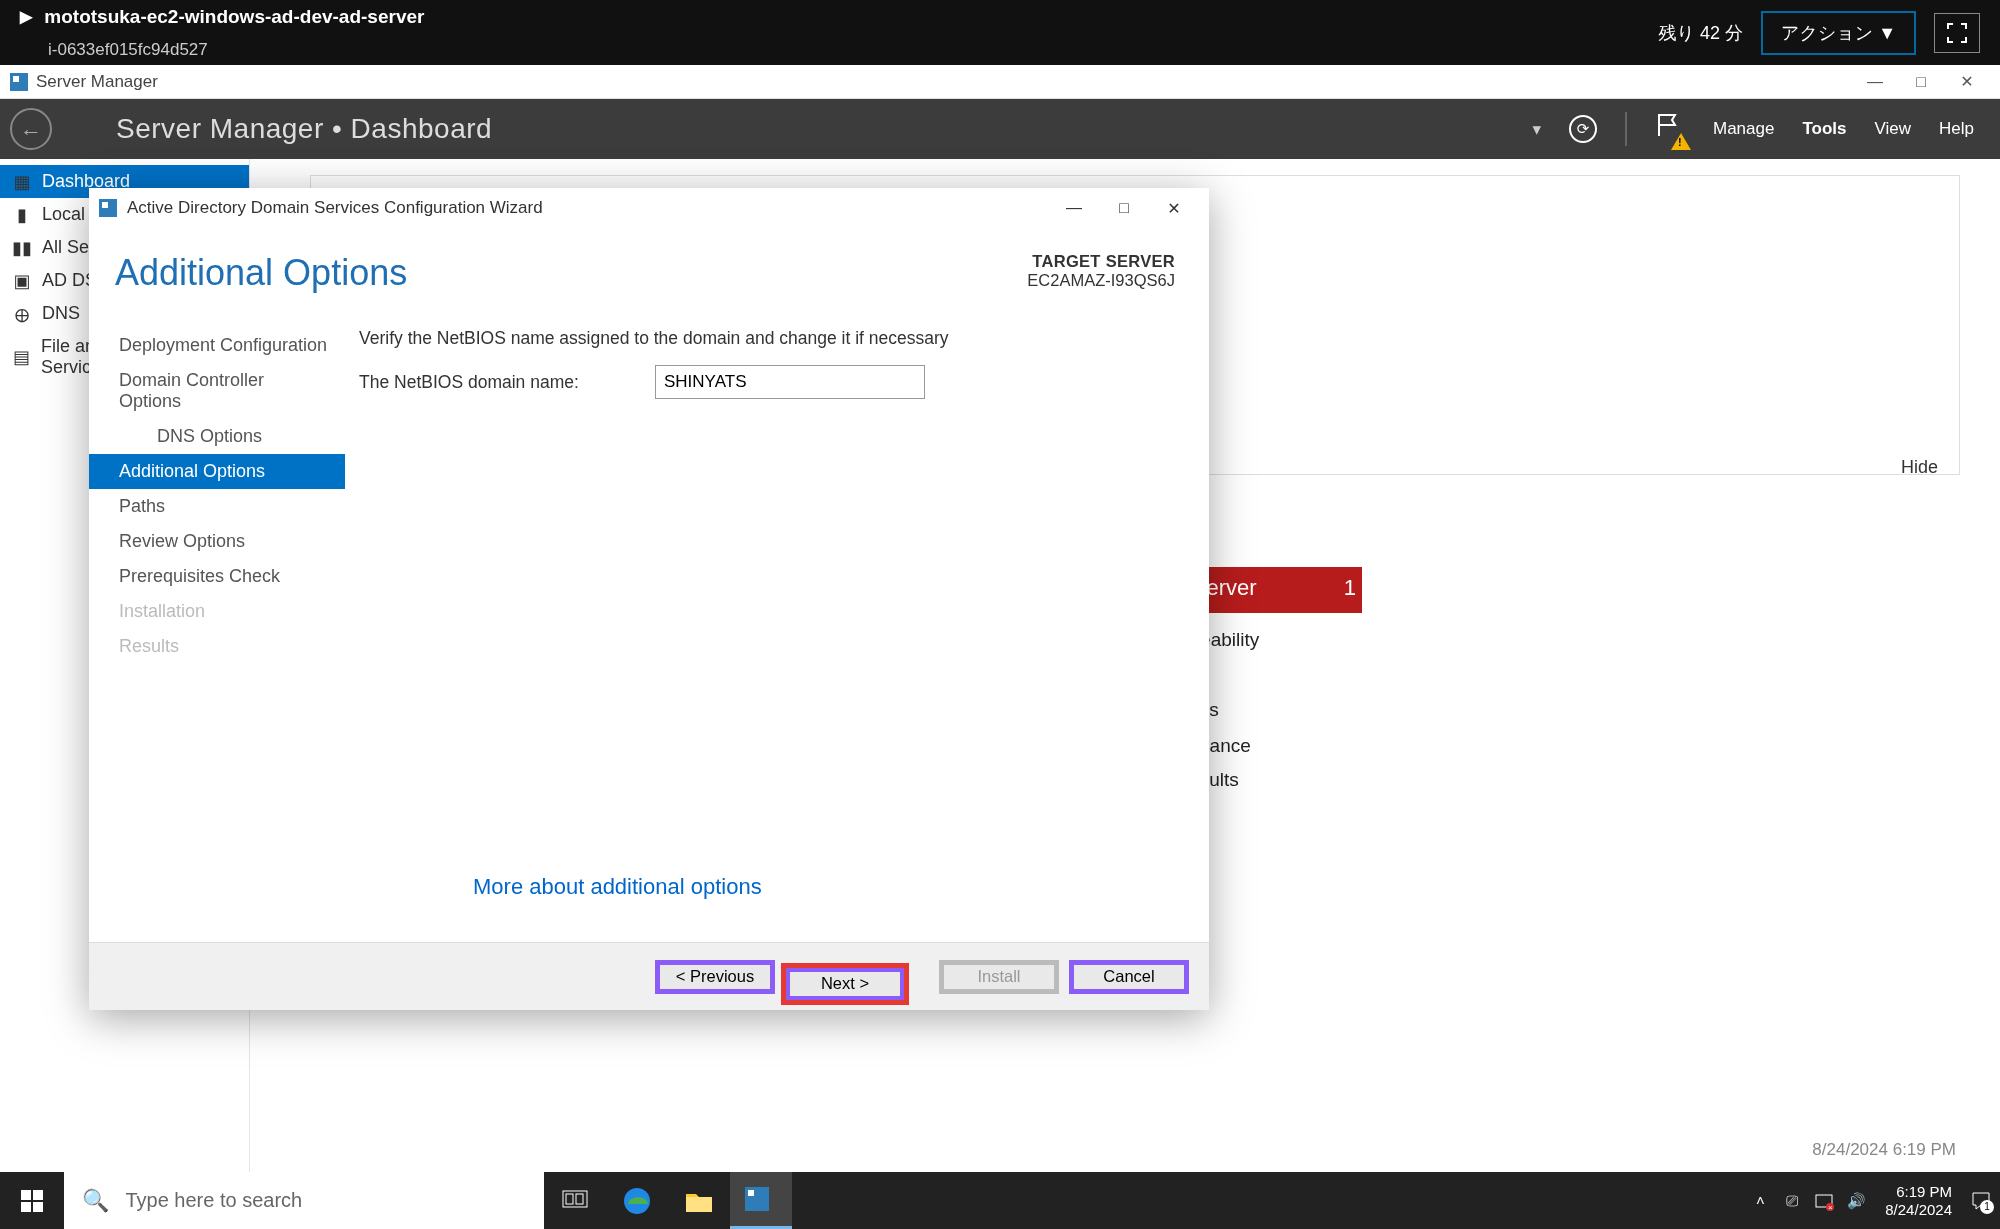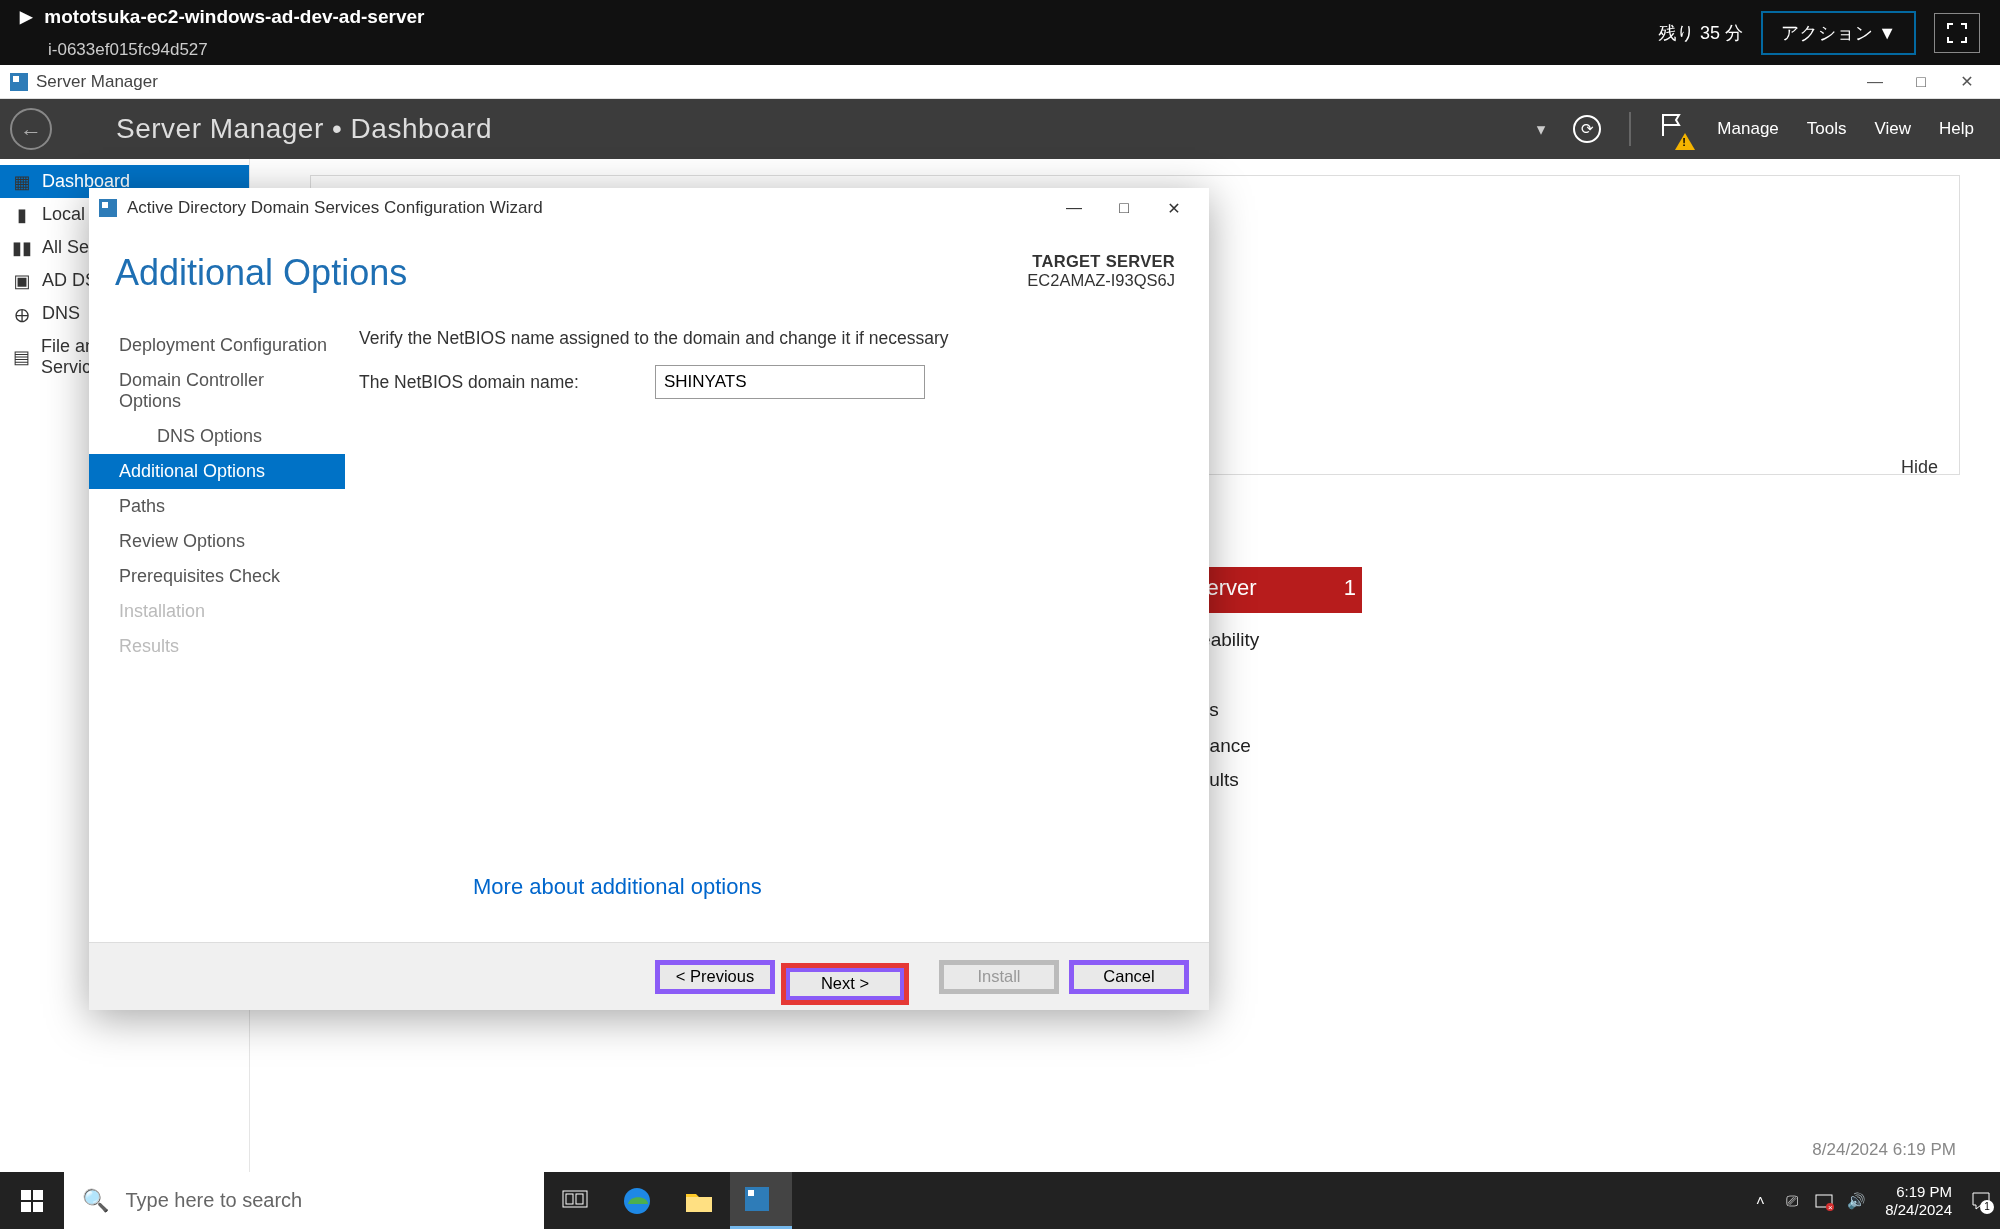--- a/index.html
+++ b/index.html
@@ -102,21 +102,21 @@
 
 <div class="session-bar">
   <div class="session-left">
     <div class="session-title-row">
       <span style="font-size:16px;">▶</span>
       <span>mototsuka-ec2-windows-ad-dev-ad-server</span>
     </div>
     <div class="session-id">i-0633ef015fc94d527</div>
   </div>
   <div class="session-right">
-    <span>残り 35 分</span>
+    <span>残り 42 分</span>
     <div class="session-btn">
       <span>アクション ▼</span>
     </div>
     <div class="session-fullscreen">
       <svg width="20" height="20" viewBox="0 0 20 20">
           <path d="M1 6V1h5M14 1h5v5M19 14v5h-5M6 19H1v-5" stroke="#fff" stroke-width="2" fill="none"></path>
         </svg>
     </div>
   </div>
 </div>
@@ -141,21 +141,21 @@
           <span style="font-size:15px;">⟳</span>
         </div>
       <div class="sm-pipe"></div>
       <div class="sm-flag">
         <svg width="26" height="26" viewBox="0 0 26 26">
             <path d="M4 2v22M4 3h16l-3 5 3 5H4" stroke="#fff" stroke-width="2" fill="none"></path>
           </svg>
         <div class="sm-flag-warn"></div>
       </div>
       <span style="cursor:pointer;">Manage</span>
-      <span style="cursor:pointer;">Tools</span>
+      <span style="cursor:pointer;font-weight:bold;">Tools</span>
       <span style="cursor:pointer;">View</span>
       <span style="cursor:pointer;">Help</span>
     </div>
   </div>
 
   <div class="sm-body">
     <div class="sm-sidebar">
       <div class="sm-side-item active">
           <span class="sm-ico">▦</span>
           <span>Dashboard</span>

